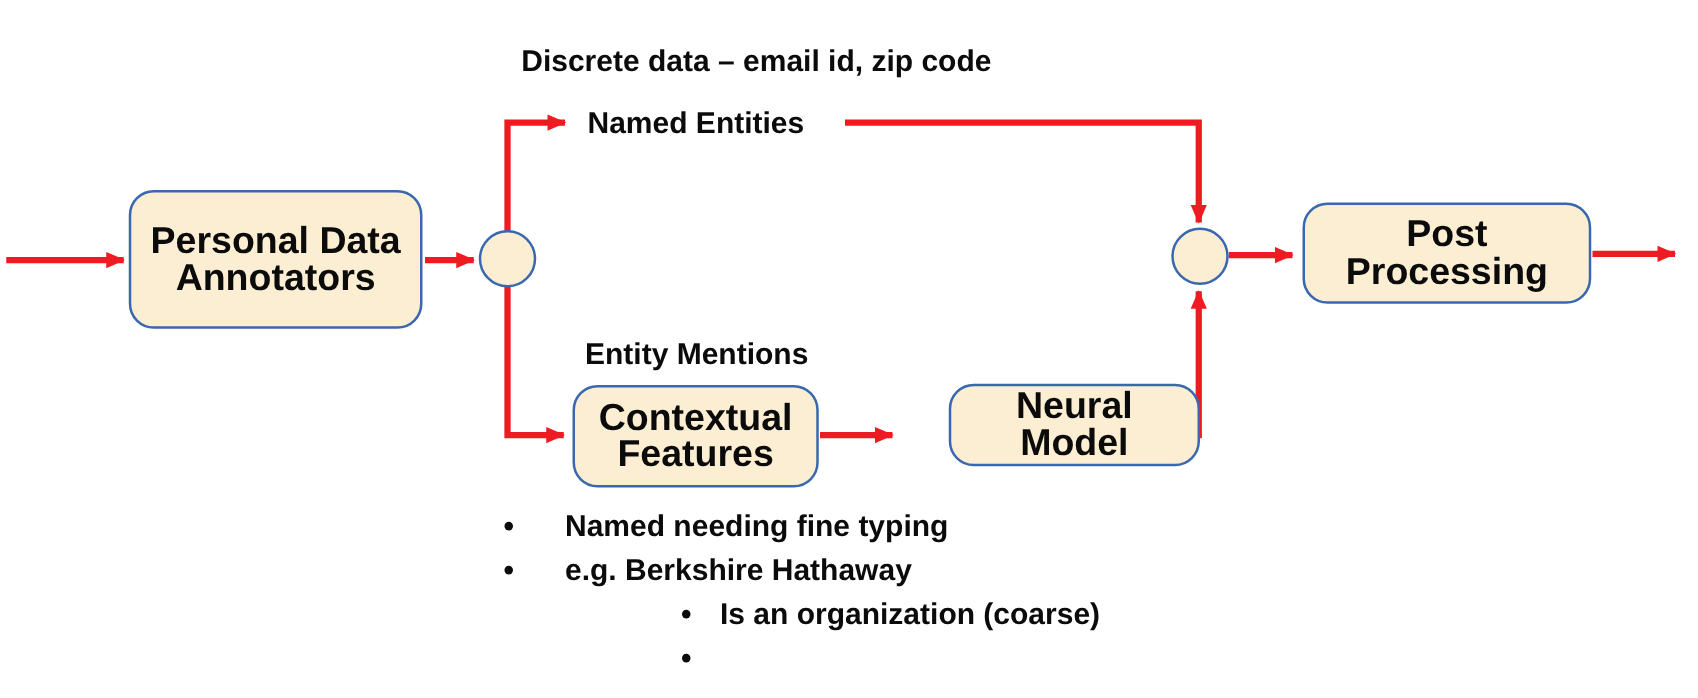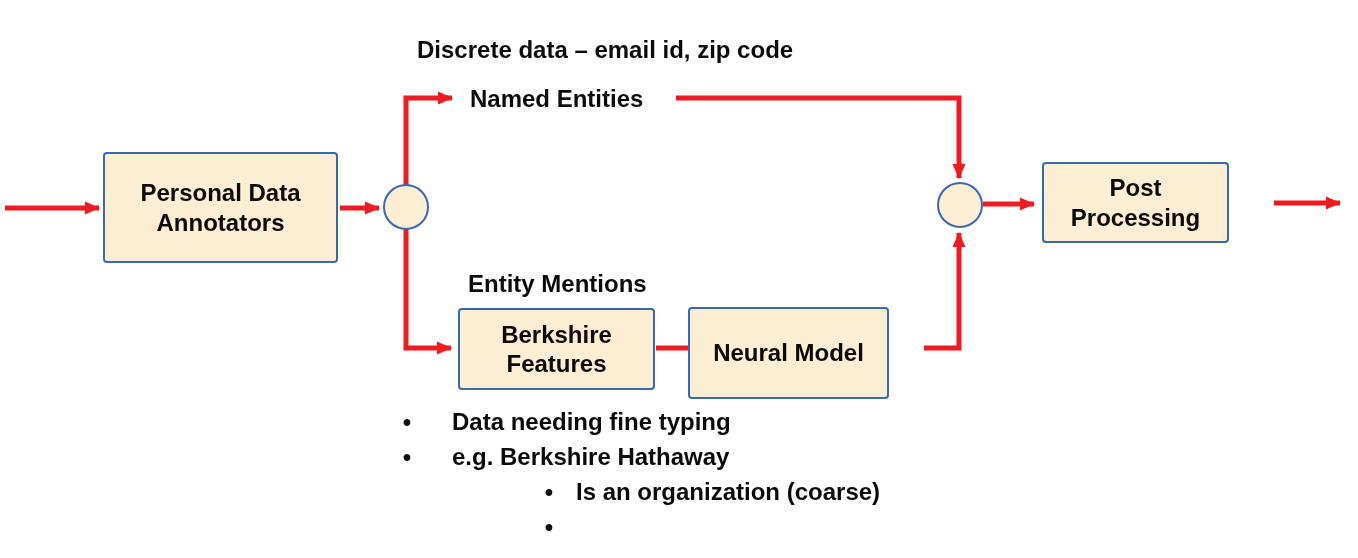--- a/index.html
+++ b/index.html
@@ -19,24 +19,24 @@
     color:var(--text-color);
     overflow:hidden;
   }
   .arrows{position:absolute;left:0;top:0;}
   .arrows path{stroke:var(--arrow);stroke-width:5;fill:none;stroke-linejoin:miter;}
   .arrows marker path{fill:var(--arrow);stroke:none;}
   .node{
     position:absolute;
     background:var(--node-fill);
     border:2.5px solid var(--node-border);
-    border-radius:4px;
+    border-radius:20px;
     display:flex;align-items:center;justify-content:center;
     text-align:center;
-    font-size:24px;font-weight:600;line-height:30px;
+    font-size:30px;font-weight:600;line-height:30px;
     padding:9px 10px;
   }
   .junction{
     position:absolute;width:46px;height:46px;
     background:var(--node-fill);
     border:2.5px solid var(--node-border);
     border-radius:50%;
   }
   .lbl{
     position:absolute;
@@ -81,38 +81,38 @@
   <div class="node" style="left:103px;top:152px;width:235px;height:111px;">
     <span>Personal Data Annotators</span>
   </div>
 
 
   <div class="junction" style="left:383px;top:184px;"></div>
 
   <div class="lbl" style="left:468px;top:270px;text-align:center;">Entity Mentions</div>
 
   <div class="node" style="left:458px;top:308px;width:197px;height:82px;line-height:29px;">
-    <span>Berkshire Features</span>
+    <span>Contextual Features</span>
   </div>
 
-  <div class="node" style="left:688px;top:307px;width:201px;height:92px;text-align:center;">
+  <div class="node" style="left:759px;top:307px;width:201px;height:66px;text-align:center;">
     <span>Neural Model</span>
   </div>
 
   <div class="junction" style="left:937px;top:182px;"></div>
 
-  <div class="node" style="left:1042px;top:162px;width:187px;height:81px;">
+  <div class="node" style="left:1042px;top:162px;width:231px;height:81px;">
     <span>Post Processing</span>
   </div>
 
 
   <div class="notes">
     <div class="note-row lvl1">
       <span class="bullet">•</span>
-      <span>Data needing fine typing</span>
+      <span>Named needing fine typing</span>
     </div>
     <div class="note-row lvl1">
       <span class="bullet">•</span>
       <span>e.g. Berkshire Hathaway</span>
     </div>
     <div class="note-row lvl2">
       <span class="bullet">•</span>
       <span>Is an organization (coarse)</span>
     </div>
     <div class="note-row lvl2">

